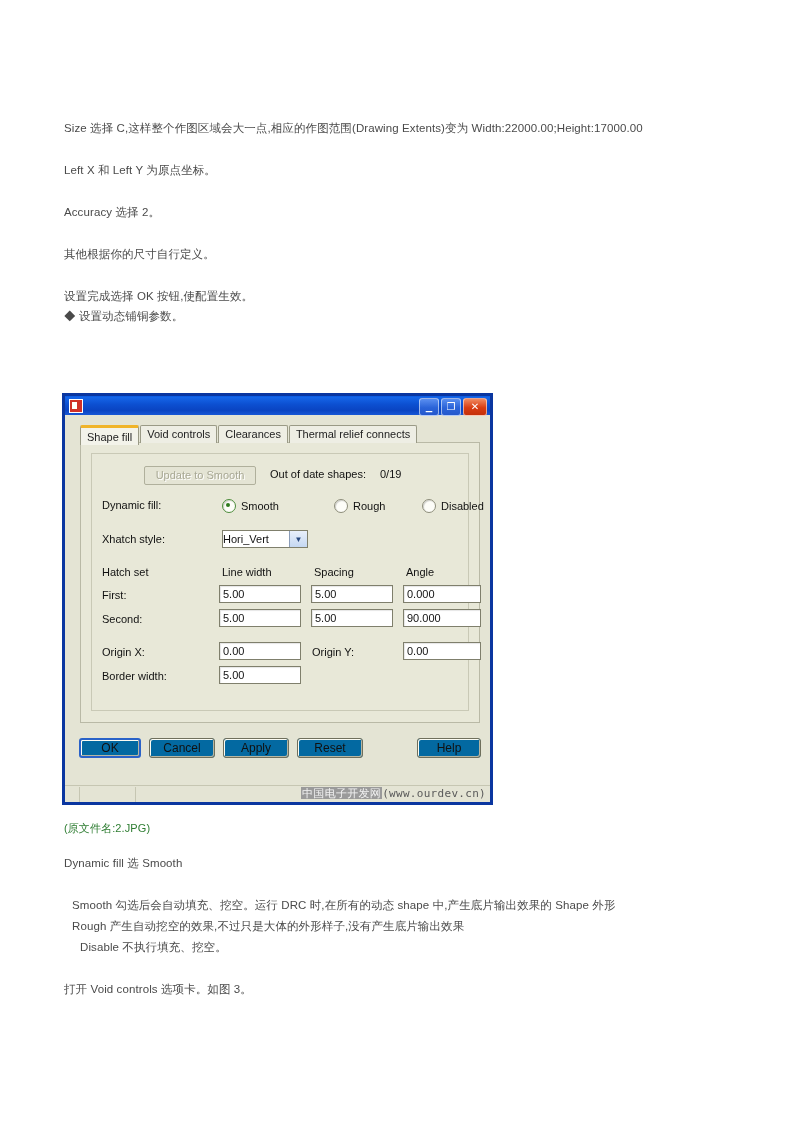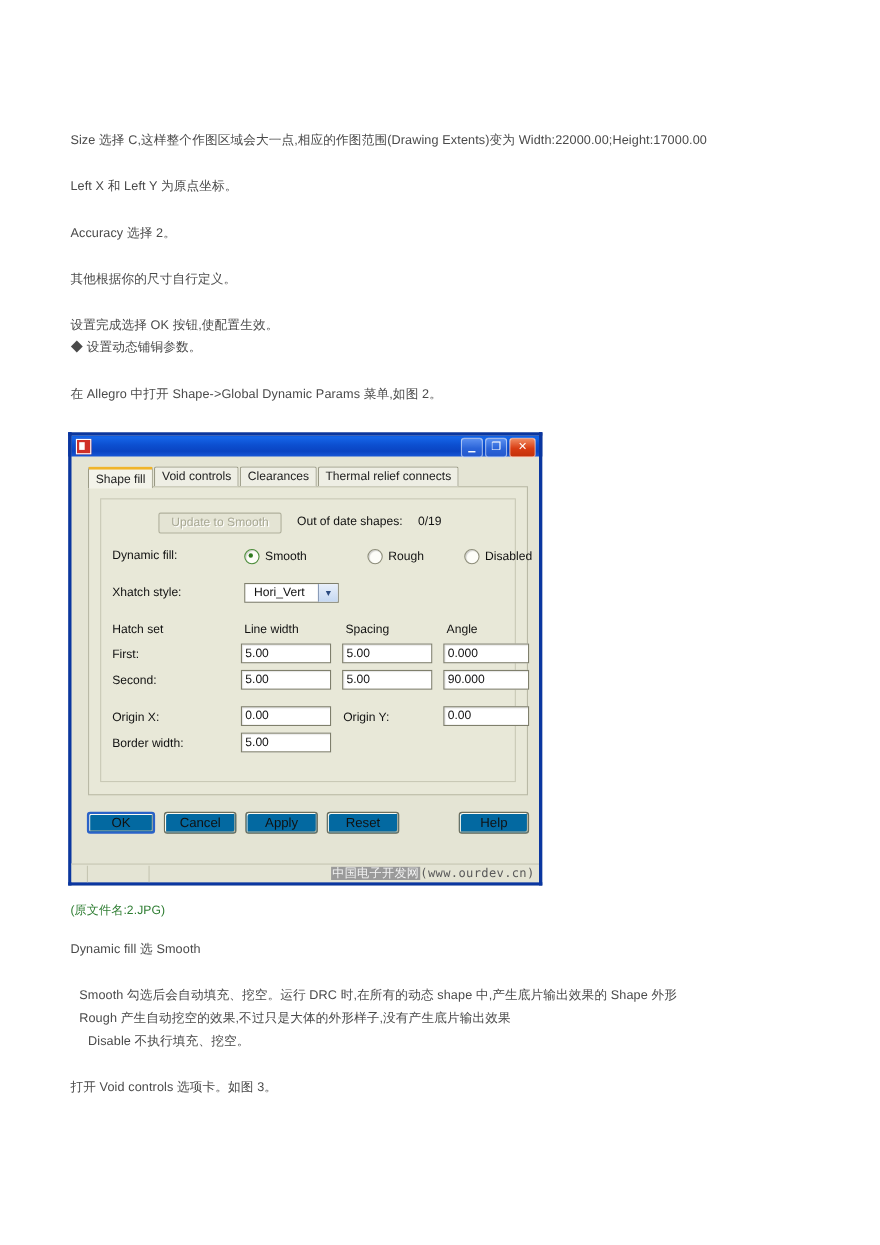--- a/index.html
+++ b/index.html
@@ -131,21 +131,21 @@
     font-family: "DejaVu Sans", sans-serif;
   }
   .win-btn.min .glyph { line-height: 12px; font-size: 13px; }
 
   
   .tabrow {
     position: absolute;
     left: 15px;
     top: 31px;
     display: flex;
-    align-items: flex-start;
+    align-items: center;
     height: 20px;
     z-index: 3;
   }
   .tab {
     height: 18px;
     line-height: 17px;
     padding: 0 6px;
     background: #eeeee4;
     border: 1px solid #9a9a86;
     border-bottom: none;
@@ -245,21 +245,21 @@
     position: absolute;
     left: 130px; top: 76px;
     width: 86px; height: 18px;
     background: #ffffff;
     border: 1px solid #7f7f6c;
     box-sizing: border-box;
     display: flex;
     align-items: center;
     font-size: 11px;
   }
-  .sel-wrap .val { padding-left: 8px; flex: 1; }
+  .sel-wrap .val { padding-left: 0; flex: 1; }
   .sel-wrap .arrow {
     width: 17px; height: 16px;
     background: linear-gradient(to bottom, #e9f0fb, #c5d8f2);
     border-left: 1px solid #8a9cb8;
     display: flex; align-items: center; justify-content: center;
     color: #2a4a80;
     font-size: 8px;
   }
 
   .l-xhatch { left: 10px; top: 79px; }
@@ -373,21 +373,20 @@
 <body>
 
 <div class="doc">
 
   <div class="para p-size">Size 选择 C,这样整个作图区域会大一点,相应的作图范围(Drawing Extents)变为 Width:22000.00;Height:17000.00</div>
   <div class="para p-leftxy">Left X 和 Left Y 为原点坐标。</div>
   <div class="para p-accuracy">Accuracy 选择 2。</div>
   <div class="para p-other">其他根据你的尺寸自行定义。</div>
   <div class="para p-ok">设置完成选择 OK 按钮,使配置生效。</div>
   <div class="para p-bullet">◆ 设置动态铺铜参数。</div>
-  <div class="para p-allegro">在 Allegro 中打开 Shape-&gt;Global Dynamic Params 菜单,如图 2。</div>
 
   <div class="dialog">
 
     <div class="titlebar">
       <span class="app-icon"></span>
       <span class="win-btns">
         <span class="win-btn min">
           <span class="glyph">_</span>
         </span>
         <span class="win-btn max">

